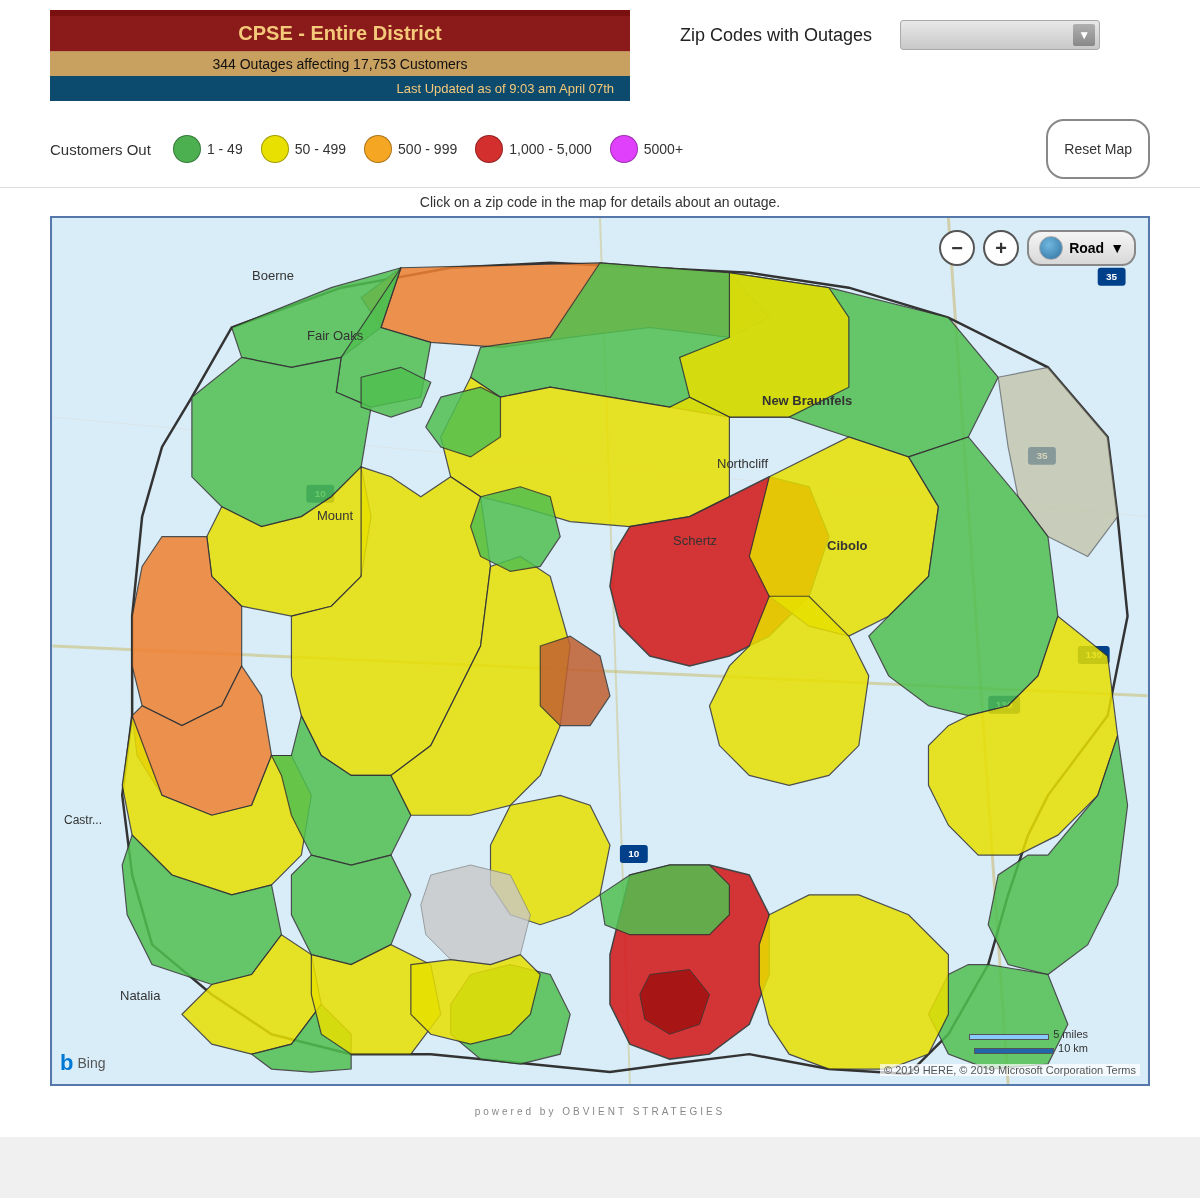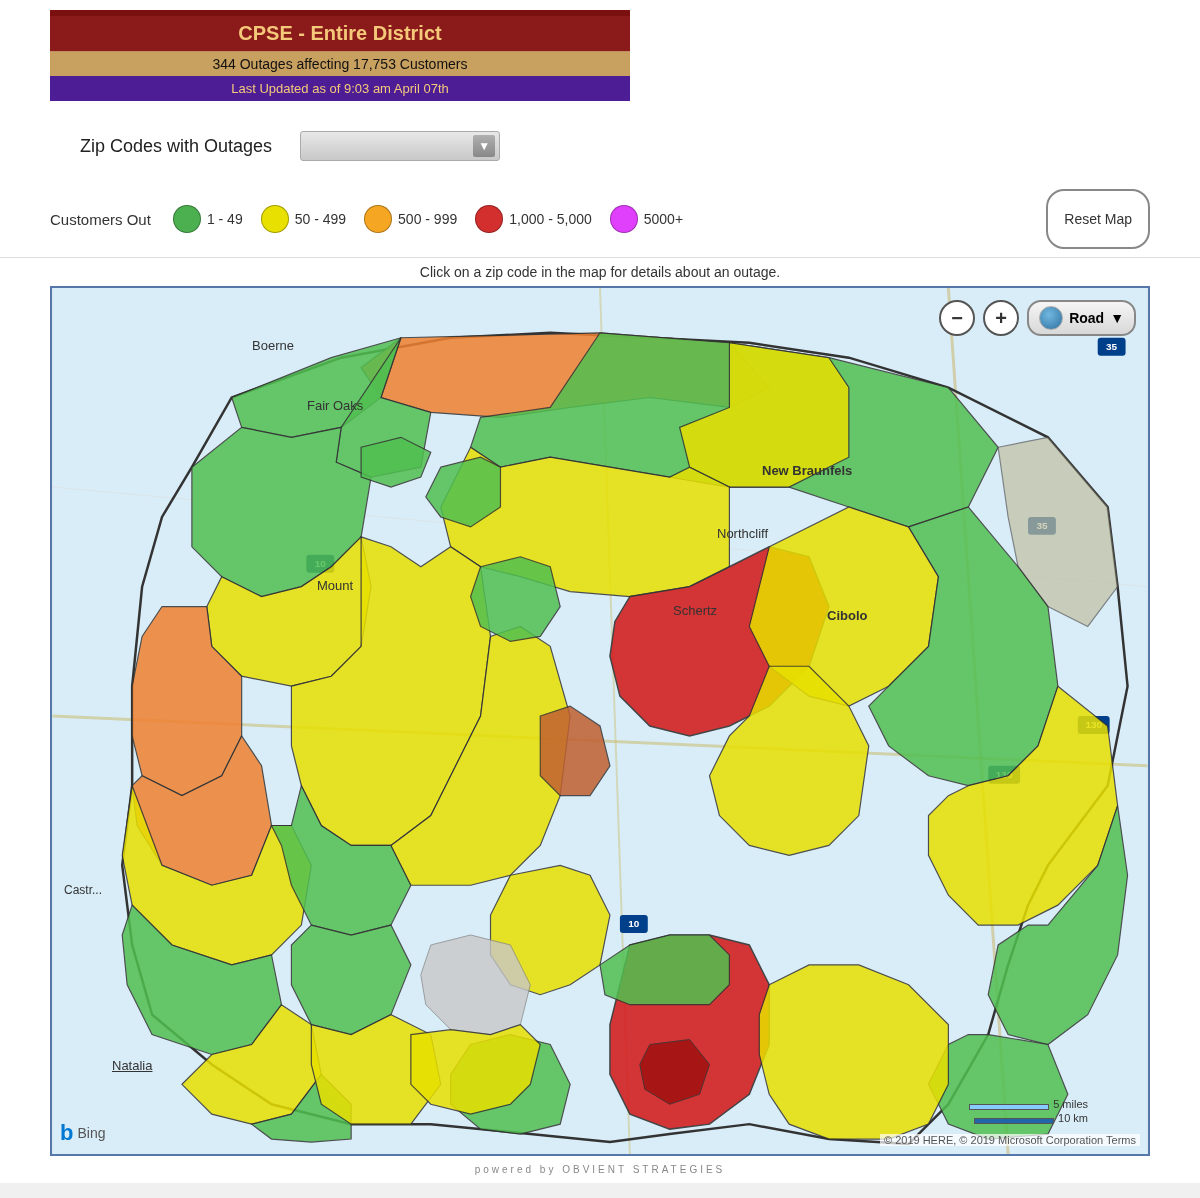--- a/index.html
+++ b/index.html
@@ -19,24 +19,25 @@
       padding: 6px 10px;
       border-bottom: 1px solid #c09060;
     }
     #header-subtitle {
       background: #c8a060;
       color: #111;
       font-size: 14px;
       padding: 4px;
     }
     #header-updated {
-      background: #4c1d95;
+      background: #0c4a6e;
       color: #f5c97a;
       font-size: 13px;
-      padding: 5px 8px;
+      padding: 5px 16px;
+      text-align: right;
     }
 
     #zip-codes-panel {
       display: flex;
       align-items: center;
       padding: 10px 10px 10px 30px;
       gap: 10px;
       flex: 1;
     }
     #zip-codes-label {
@@ -238,34 +239,34 @@
       color: #0078d4;
     }
     #bing-text {
       font-size: 14px;
       color: #555;
     }
 
     
     #powered-by {
       text-align: center;
-      padding: 8px;
+      padding: 20px;
       font-size: 10px;
       color: #888;
       letter-spacing: 3px;
       background: white;
     }
 
     #page-wrapper {
       width: 1200px;
       background: white;
     }
     #top-section {
       display: flex;
-      flex-direction: column;
+      flex-direction: row;
       padding: 10px 50px;
       align-items: flex-start;
       gap: 20px;
     }
   </style>
 </head>
 <body>
 
 <div id="page-wrapper">
 
@@ -443,21 +444,21 @@
       </div>
     </div>
 
     <div class="city-label" style="top:50px; left:200px;">Boerne</div>
     <div class="city-label" style="top:110px; left:255px;">Fair Oaks</div>
     <div class="city-label" style="top:175px; left:710px;"><strong>New Braunfels</strong></div>
     <div class="city-label" style="top:238px; left:665px;">Northcliff</div>
     <div class="city-label" style="top:315px; left:621px;">Schertz</div>
     <div class="city-label" style="top:320px; left:775px;"><strong>Cibolo</strong></div>
     <div class="city-label" style="top:595px; left:12px; font-size:12px">Castr...</div>
-    <div class="city-label" style="top:770px; left:60px;text-decoration:underline;">Natalia</div>
+    <div class="city-label" style="top:770px; left:68px;">Natalia</div>
 
     <div class="city-label" style="top:290px; left:265px;">Mount</div>
 
     <div id="scale-bar">
       <div style="display:flex; align-items:flex-end; gap:4px; margin-bottom:2px;">
         <div style="width:80px; height:6px; background:#88ccff; border:1px solid #555;"></div>
         <span style="font-size:11px; color:#333;">5 miles</span>
       </div>
       <div style="display:flex; align-items:flex-end; gap:4px;justify-content:flex-end;">
         <div style="width:80px; height:6px; background:#2266aa; border:1px solid #555;"></div>

